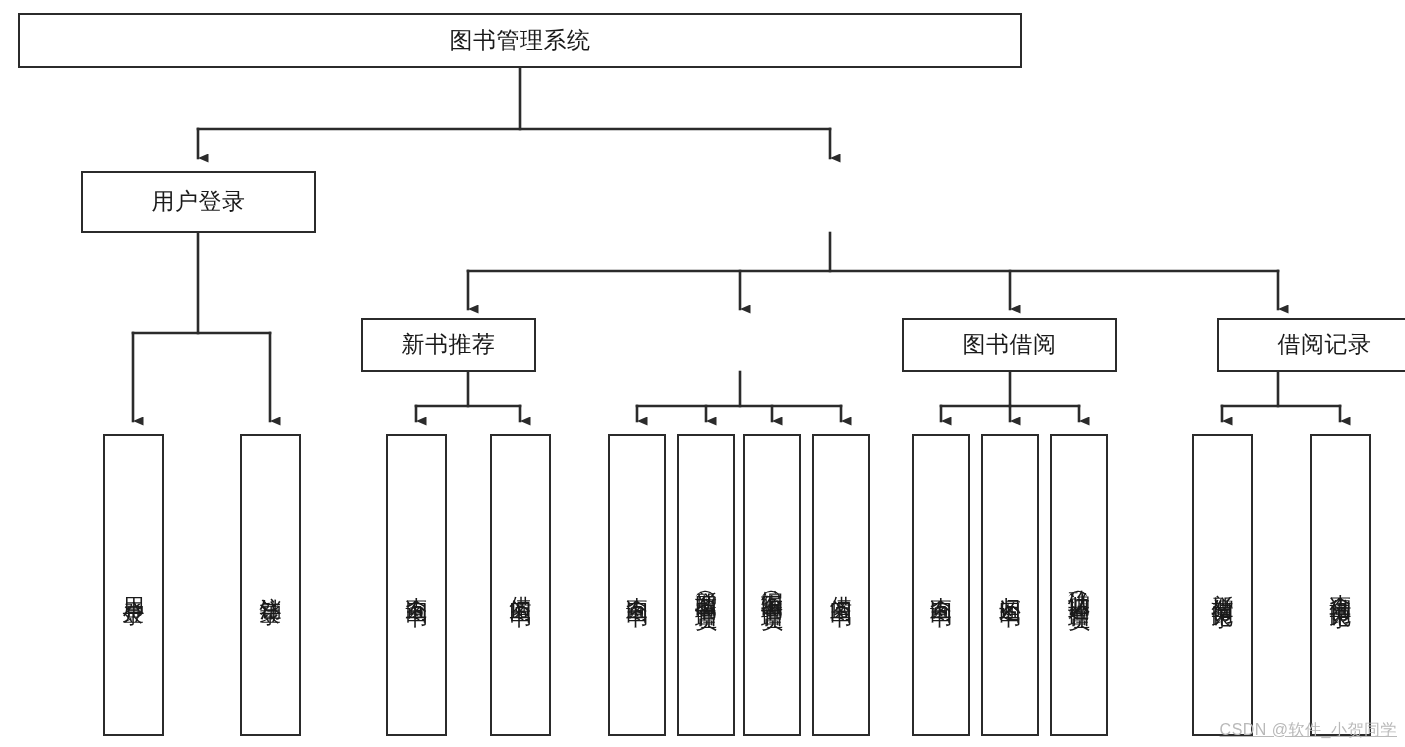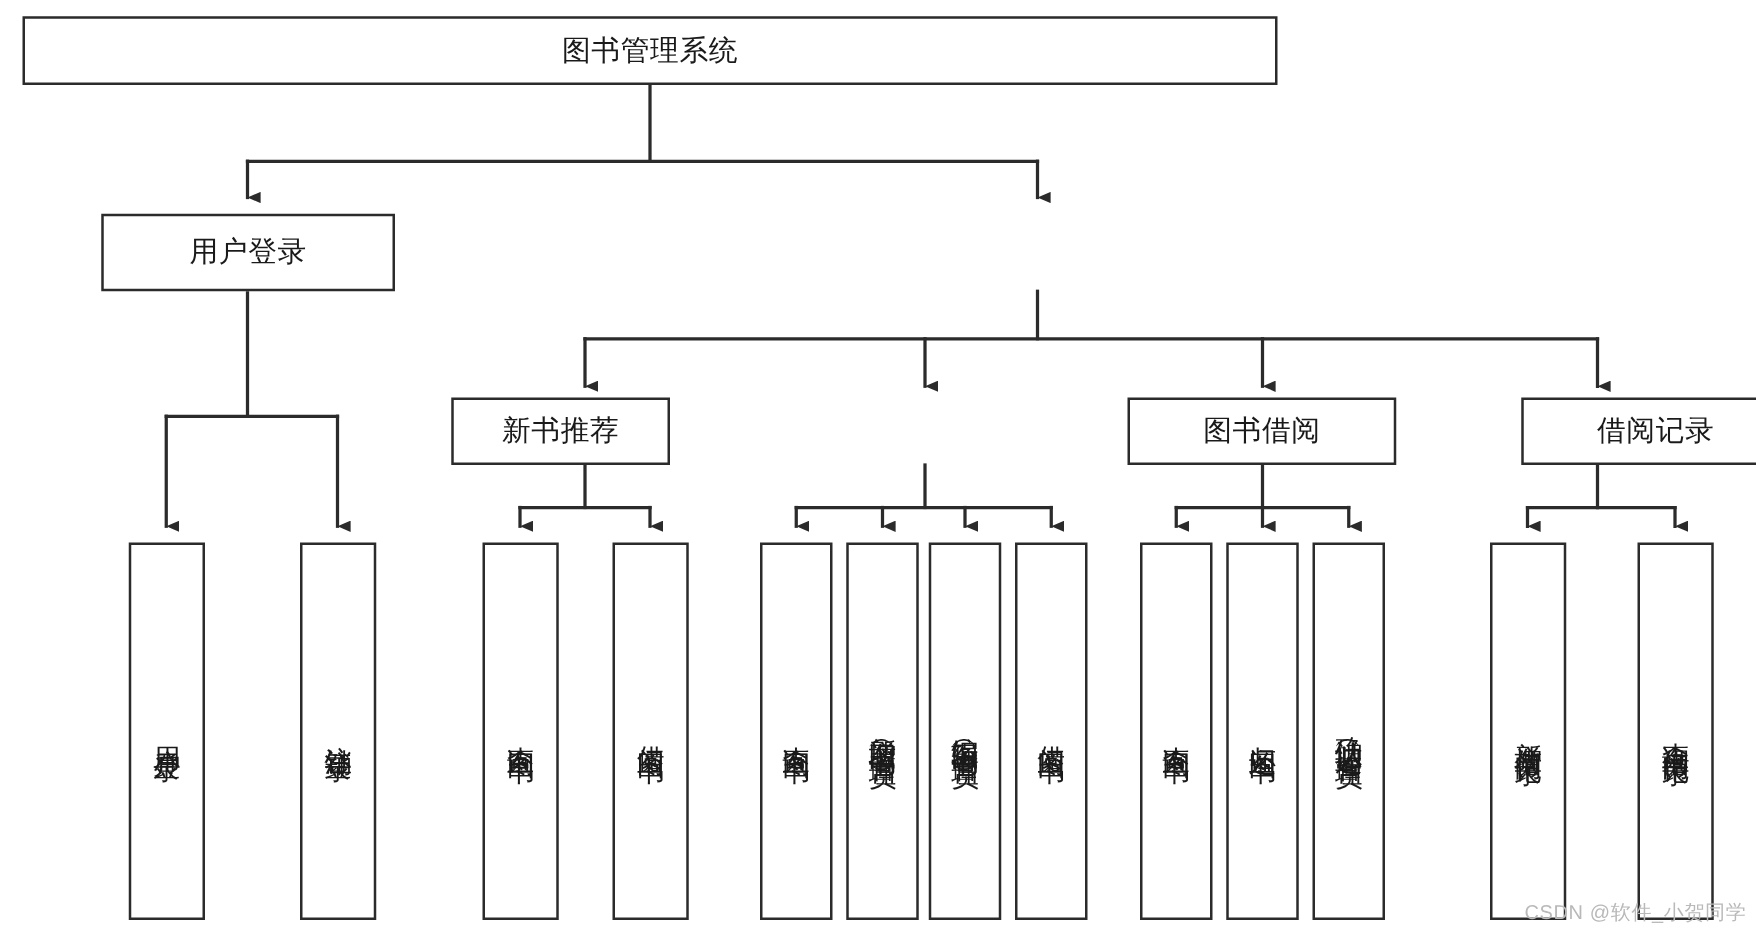--- a/index.html
+++ b/index.html
@@ -58,20 +58,21 @@
     pointer-events: none;
   }
   #watermark {
     position: absolute;
     right: 8px;
     bottom: 6px;
     font-size: 16px;
     color: #b9b9b9;
     letter-spacing: 0.5px;
     white-space: nowrap;
+    text-decoration: underline;
   }
 </style>
 </head>
 <body>
 
 <div id="diagram-root">
 
   <svg id="connectors" viewBox="0 0 1405 747" xmlns="http://www.w3.org/2000/svg">
     <defs>
       <marker id="arrowhead" markerWidth="9" markerHeight="11" refX="4.5" refY="10.5" orient="auto" markerUnits="userSpaceOnUse">

